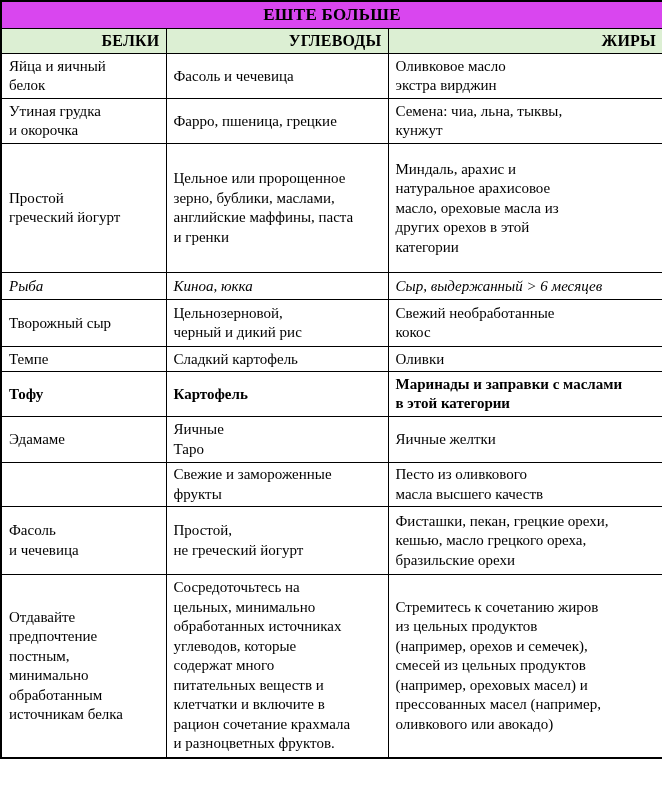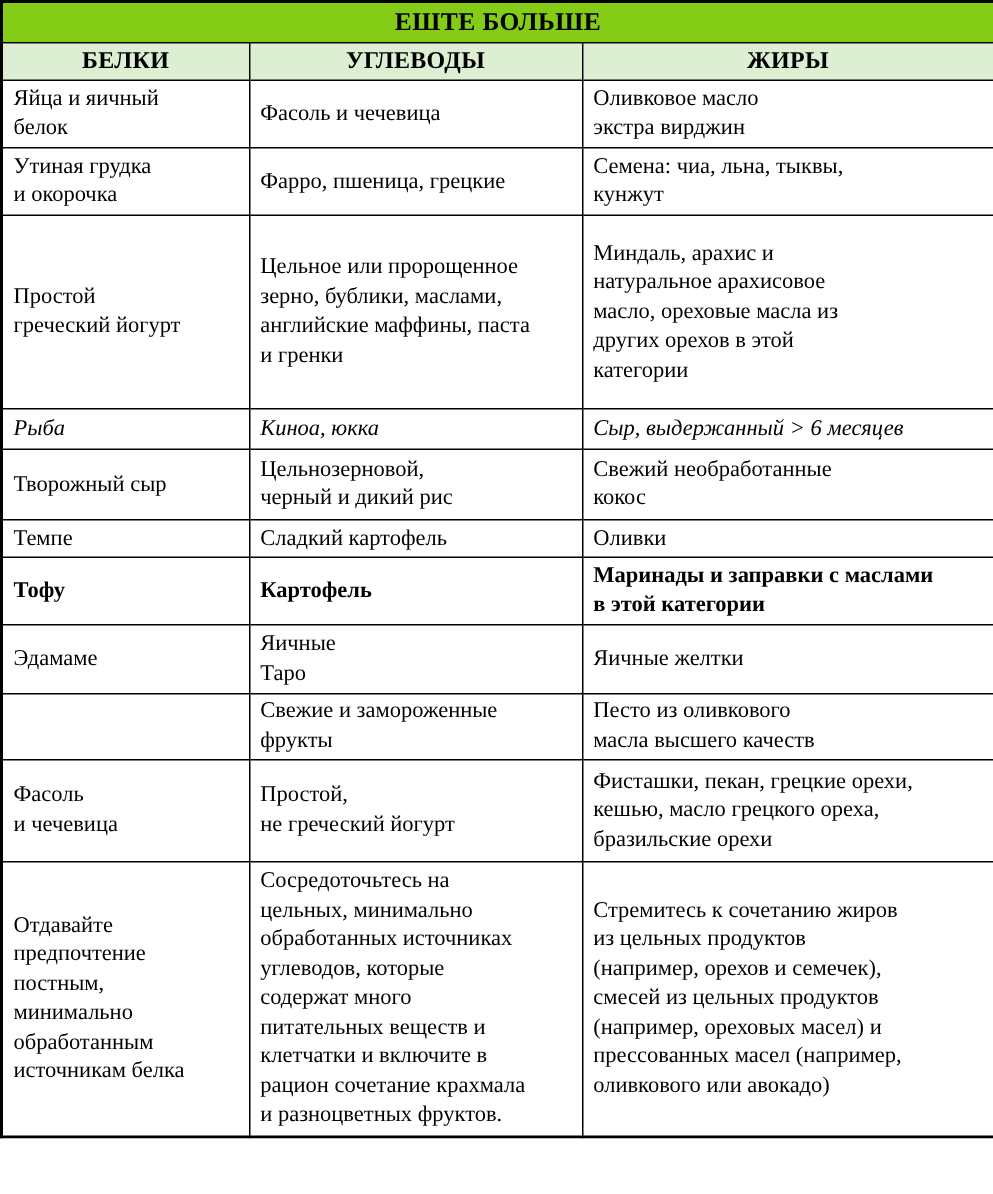--- a/index.html
+++ b/index.html
@@ -24,32 +24,32 @@
     padding: 2px 7px;
     vertical-align: middle;
     text-align: left;
     white-space: pre-line;
     font-size: 15px;
     line-height: 1.3;
     overflow: hidden;
     box-sizing: border-box;
   }
   tr.title-row th {
-    background: #84cc16;
+    background: #d946ef;
     font-size: 17px;
     font-weight: bold;
     text-align: center;
     padding: 1px 6px;
     letter-spacing: 0.3px;
   }
   tr.colhead-row th {
     background: #dcefd3;
     font-size: 16px;
     font-weight: bold;
-    text-align: center;
+    text-align: right;
     padding: 2px 6px;
     letter-spacing: 0.2px;
   }
   col.c1 { width: 165px; }
   col.c2 { width: 222px; }
   col.c3 { width: 275px; }
 </style>
 </head>
 <body>
 

